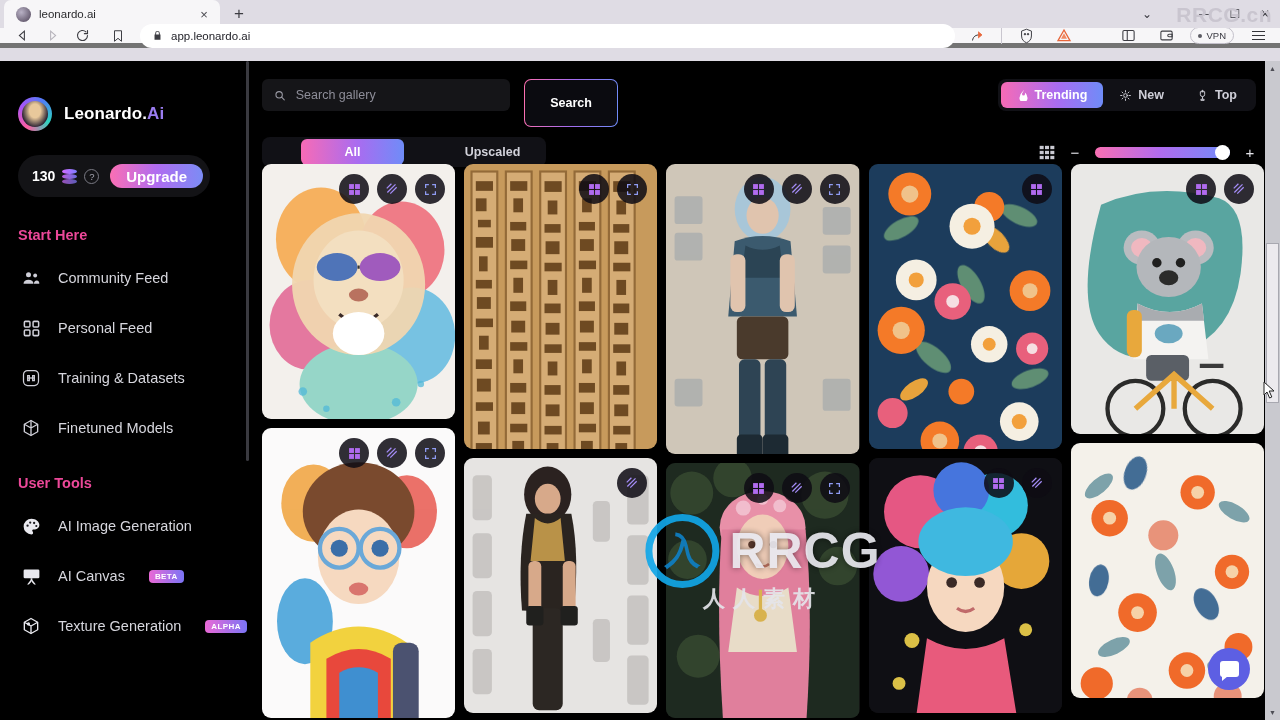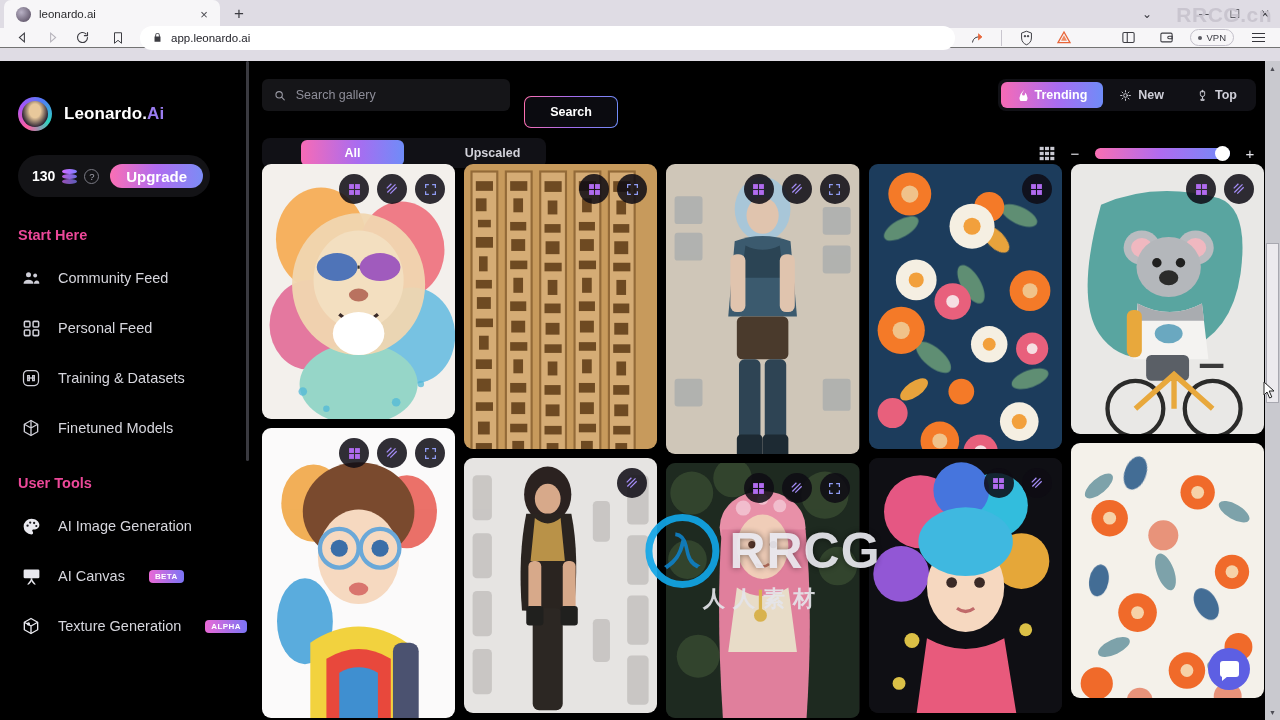--- a/index.html
+++ b/index.html
@@ -55,21 +55,21 @@
 
   .wm-top {
     position: absolute; right: 8px; top: 3px;
     font-size: 21px; font-weight: 700; color: #c9c5cf;
     letter-spacing: .5px; pointer-events:none;
   }
 
   .navbar {
     height: 20px; background: #f7f6f8;
     display: flex; align-items: center; padding: 0 8px; gap: 2px;
-    border-bottom: 1px solid #737373;
+    border-bottom: 5px solid #737373;
   }
   .navbtn {
     width: 28px; height: 26px;
     display: flex; align-items: center; justify-content: center;
     color: #3c3c42;
   }
   .navbtn.disabled { color: #b6b3bb; }
   .omnibox {
     flex: 1; height: 24px; background: #fff; border-radius: 13px;
     display: flex; align-items: center; gap: 8px; padding: 0 12px;
@@ -171,27 +171,27 @@
     width: 248px; height: 32px; background: #151518; border-radius: 6px;
     display: flex; align-items: center; gap: 10px; padding: 0 12px;
   }
   .search-input {
     background: transparent; border: none; outline: none;
     color: #cfcfd6; font-size: 12.5px; width: 100%;
     font-family: "Liberation Sans", sans-serif;
   }
   .search-input::placeholder { color: #8e8e99; }
   .search-btn {
-    margin-left: 14px; width: 94px; height: 32px; border-radius: 7px;
+    margin-left: 14px; width: 94px; height: 48px; border-radius: 7px;
     background: #0b0b10; color: #fff; font-size: 12.5px; font-weight: 600;
     border: 1.3px solid transparent;
     background-image: linear-gradient(#0b0b10,#0b0b10),
       linear-gradient(95deg,#ff6fae,#a56cf0,#6f8cf8);
     background-origin: border-box; background-clip: padding-box, border-box;
-    display: flex; align-items: center; justify-content: center; margin-top: 17px;
+    display: flex; align-items: center; justify-content: center;
   }
   .seg-sort {
     margin-left: auto; display: flex; align-items: center;
     background: #111116; border-radius: 8px; height: 32px; padding: 3px;
   }
   .seg-sort .opt {
     height: 26px; padding: 0 16px; border-radius: 6px;
     display: flex; align-items: center; justify-content: center; gap: 6px;
     font-size: 12.5px; color: #cfcfd8; font-weight: 600;
   }

